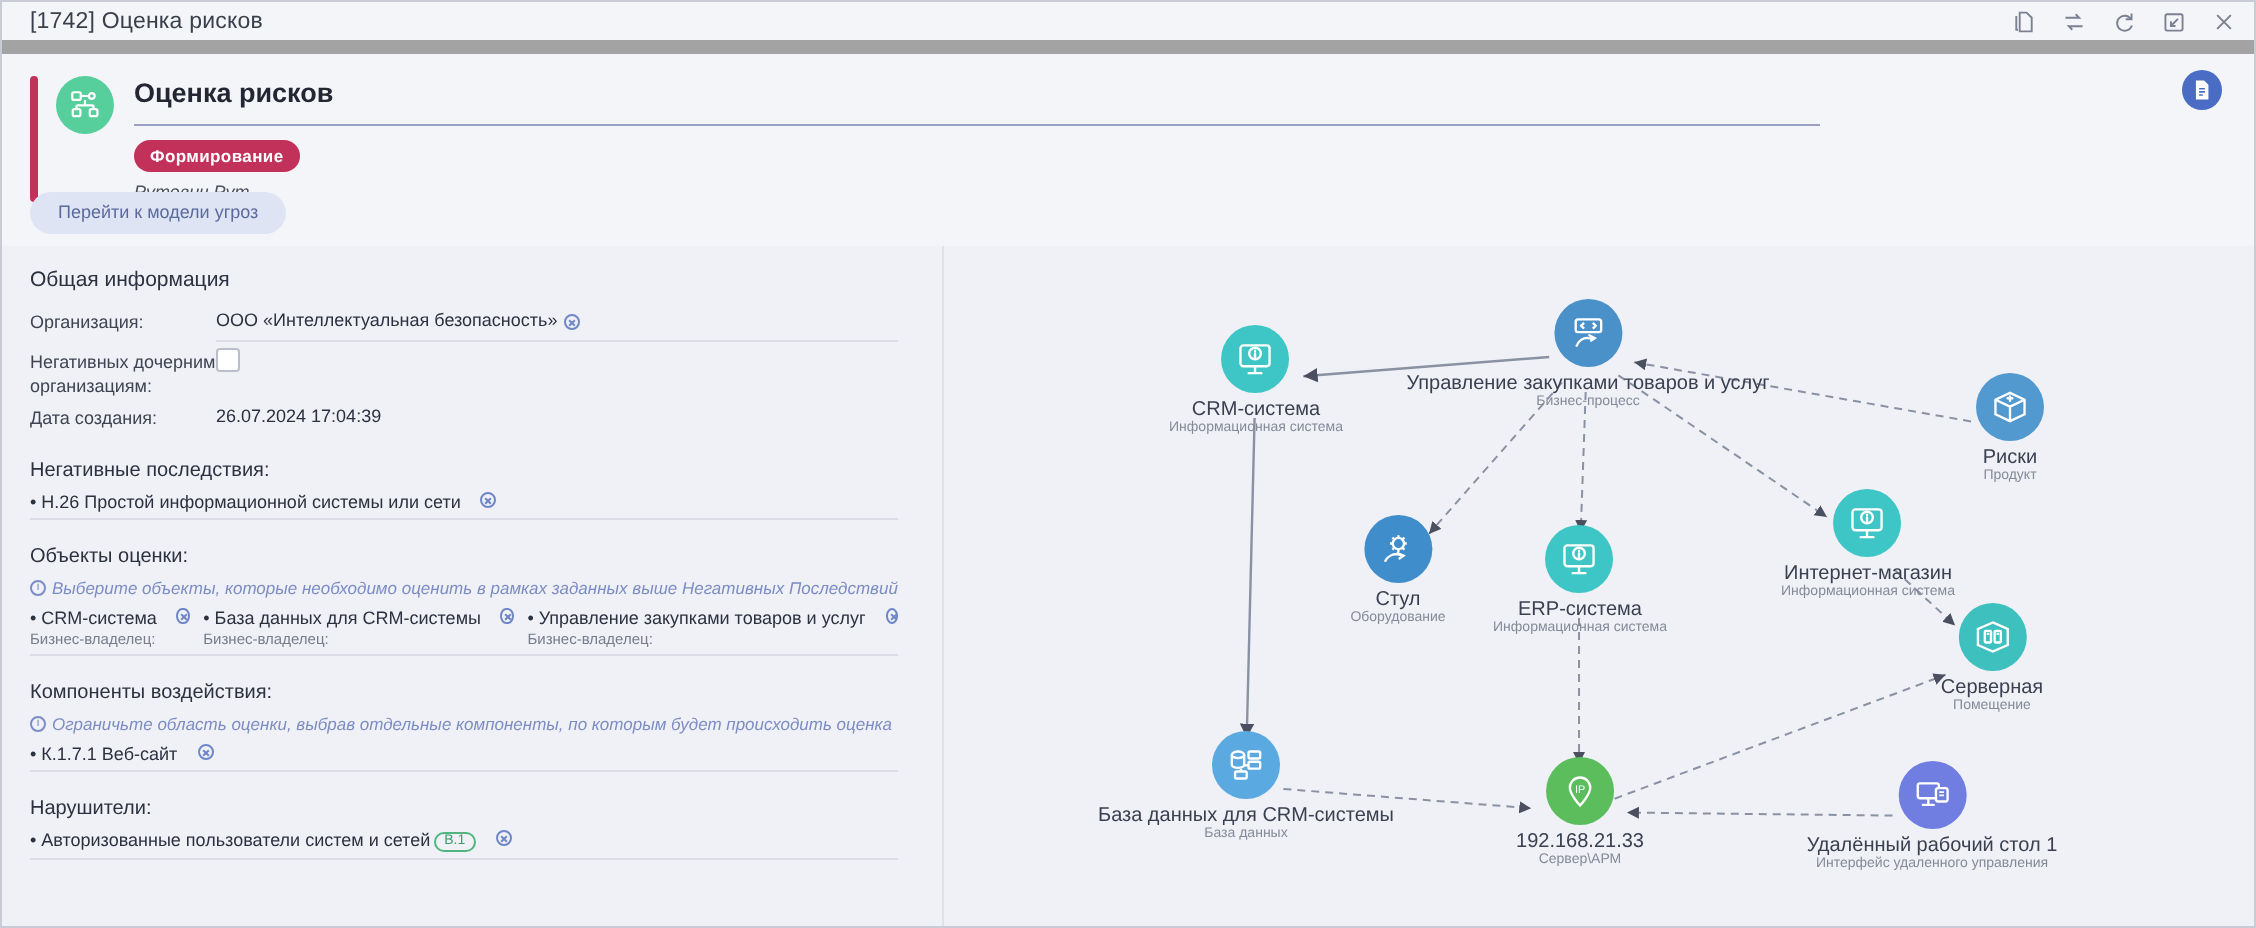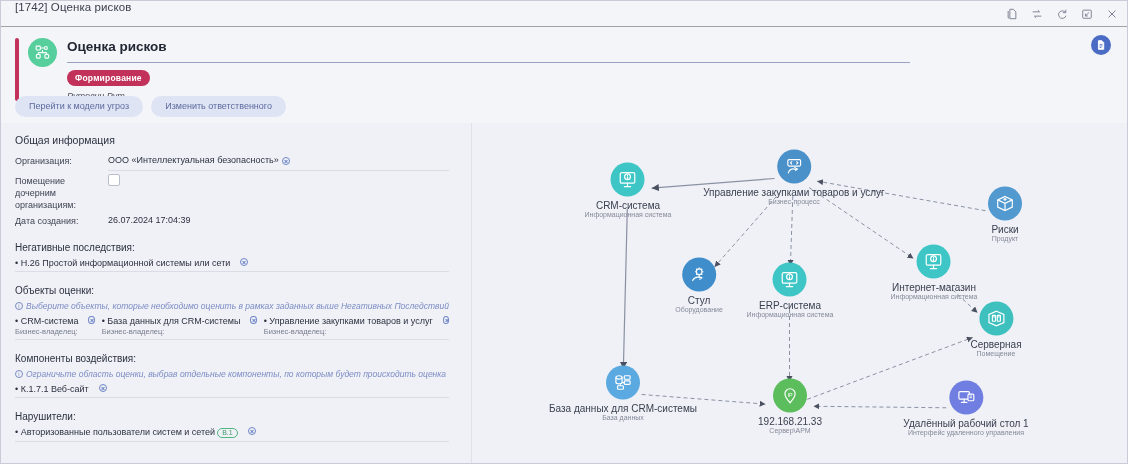--- a/index.html
+++ b/index.html
@@ -18,22 +18,23 @@
     border: 1px solid #c9ccd6;
     display: flex;
     flex-direction: column;
   }
 
   
   .titlebar {
     height: 26px;
     flex: 0 0 26px;
     background: #f4f5f9;
-    border-bottom: 1px solid #a3a3a3;
-    display: flex;
+    border-bottom: 7px solid #a3a3a3;
+    display: flex;
+    align-items: center;
     justify-content: space-between;
     padding: 0 8px 0 14px;
   }
   .titlebar-title {
     font-size: 11.5px;
     color: #3a3f4c;
     letter-spacing: .1px;
     white-space: nowrap;
   }
   .win-btns { display: flex; align-items: center; gap: 11px; }
@@ -355,39 +356,38 @@
       <div class="hdr-owner">Рутович Рут</div>
     </div>
     <div class="doc-icon-btn">
       <svg width="12" height="12" viewBox="0 0 14 14" fill="none" stroke="currentColor" stroke-width="1.1">
         <path d="M4 2h4l2.2 2.2V12H4z" fill="#fff" stroke="#fff"></path>
         <path d="M5.3 6.3h3.4M5.3 8.1h3.4M5.3 9.9h2.2" stroke="#4a6cc4" stroke-width="0.9"></path>
       </svg>
     </div>
     <div class="hdr-buttons">
       <button class="pill-btn">Перейти к модели угроз</button>
-      <button class="pill-btn">Изменить ответственного</button>
     </div>
   </div>
 
   <div class="body">
 
     <div class="left-pane">
 
       <div class="section-title">Общая информация</div>
 
       <div class="form-row">
         <div class="form-label">Организация:</div>
         <div class="form-value underline-field">
           <span>ООО «Интеллектуальная безопасность»</span><span class="remove-chip"></span>
         </div>
       </div>
 
       <div class="form-row">
-        <div class="form-label">Помещение дочерним организациям:</div>
+        <div class="form-label">Негативных дочерним организациям:</div>
         <div class="form-value">
           <div class="checkbox"></div>
         </div>
       </div>
 
       <div class="form-row">
         <div class="form-label">Дата создания:</div>
         <div class="form-value">26.07.2024 17:04:39</div>
       </div>
 

